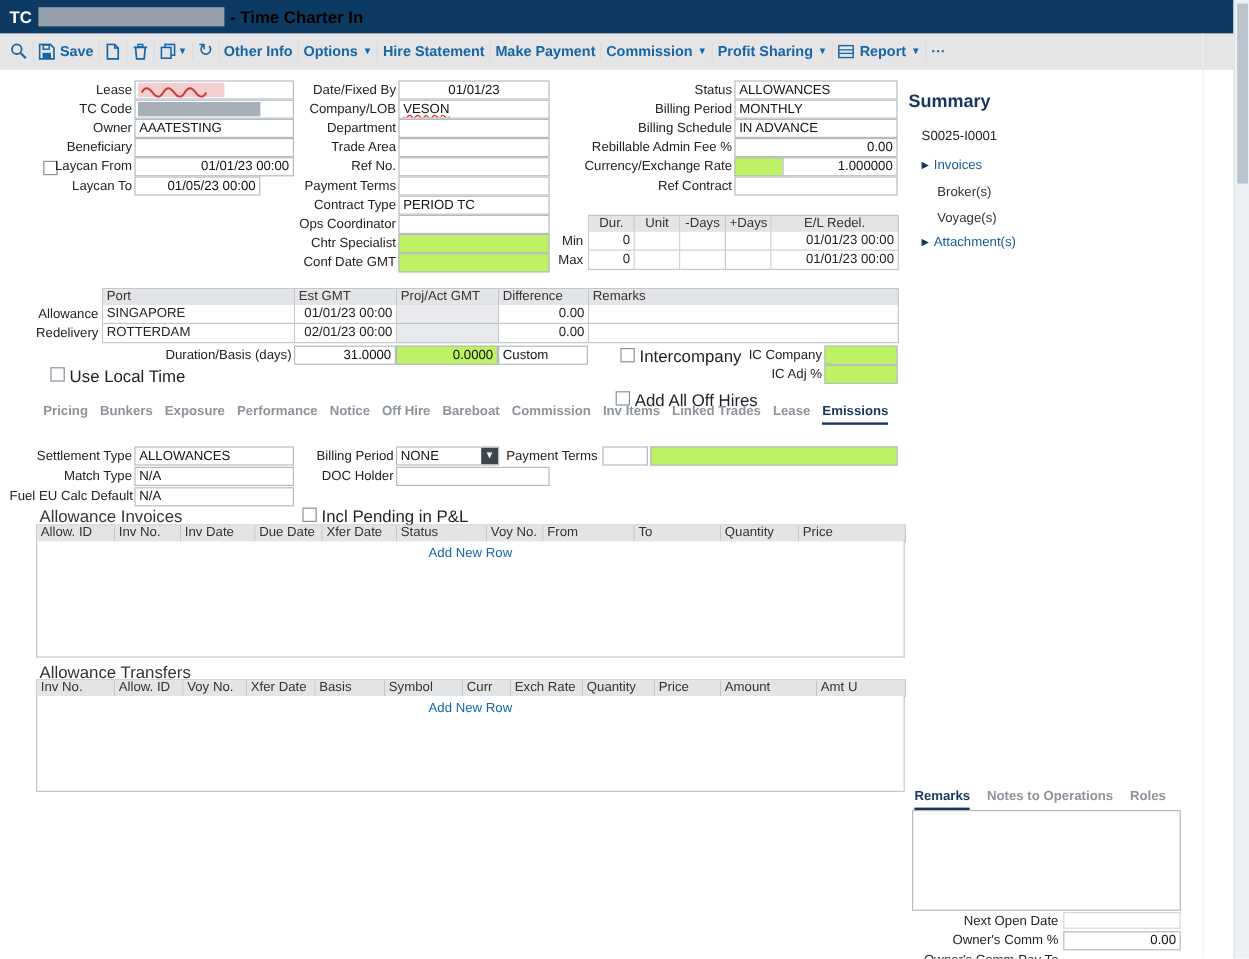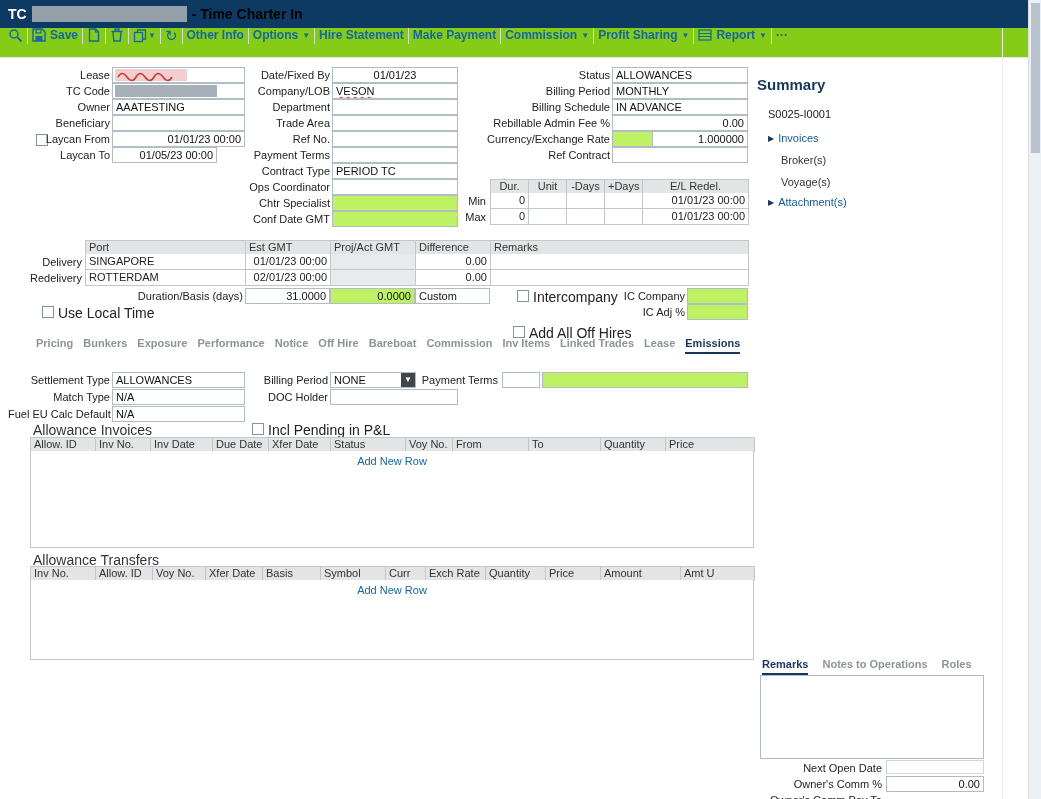--- a/index.html
+++ b/index.html
@@ -7,22 +7,22 @@
     font-family:"Liberation Sans", sans-serif; font-size:11px; color:#222; position:relative; }
 
   
   .titlebar { position:absolute; left:0; top:0; width:1028px; height:28px; background:#0c3a62;
     display:flex; align-items:center; padding-left:8px; }
   .titlebar .app { color:#fff; font-weight:bold; font-size:14px; }
   .title-redact { width:155px; height:16px; background:#949fa9; margin:0 5px; }
   .titlebar .rest { color:#000; font-weight:bold; font-size:14px; }
 
   
-  .toolbar { position:absolute; left:0; top:28px; width:1028px; height:30px; background:#84cc16;
-    border-bottom:1px solid #e2e5e8; display:flex; align-items:flex-start; padding:0 8px; gap:4px; }
+  .toolbar { position:absolute; left:0; top:28px; width:1028px; height:30px; background:#e5e5e5;
+    border-bottom:1px solid #e2e5e8; display:flex; align-items:center; padding:0 8px; gap:4px; }
   .tbtn { display:flex; align-items:center; gap:4px; background:none; border:none; color:#1565a8;
     font-size:12px; font-weight:bold; font-family:inherit; cursor:pointer; white-space:nowrap; }
   .ticon { display:flex; align-items:center; color:#1565a8; cursor:pointer; font-size:15px; line-height:15px; }
   .tdiv { width:1px; height:16px; background:#d9dcdf; flex:0 0 1px; }
   .caret { font-size:8px; color:#1565a8; }
 
   
   .lbl { position:absolute; color:#222; font-size:11px; line-height:16px; text-align:right; white-space:nowrap; }
   .cblbl { position:absolute; color:#222; font-size:14px; line-height:14px; white-space:nowrap; }
   .fld { position:absolute; height:16px; background:#fff; border:1px solid #b2bcc4; font-size:11px;
@@ -248,21 +248,21 @@
   <div class="td num" style="width:106px">01/01/23 00:00</div>
 </div>
 
 <div class="thead" style="left:85px;top:240px">
   <div class="th" style="width:160px">Port</div>
   <div class="th" style="width:85px">Est GMT</div>
   <div class="th" style="width:85px">Proj/Act GMT</div>
   <div class="th" style="width:75px">Difference</div>
   <div class="th" style="width:258px">Remarks</div>
 </div>
-<div class="lbl" style="left:20px;width:62px;top:254px">Delivery</div>
+<div class="lbl" style="left:20px;width:62px;top:254px">Allowance</div>
 <div class="trow" style="left:85px;top:254px">
   <div class="td" style="width:160px">SINGAPORE</div>
   <div class="td num" style="width:85px">01/01/23 00:00</div>
   <div class="td gray" style="width:85px"></div>
   <div class="td num" style="width:75px">0.00</div>
   <div class="td" style="width:258px"></div>
 </div>
 <div class="lbl" style="left:20px;width:62px;top:270px">Redelivery</div>
 <div class="trow" style="left:85px;top:270px">
   <div class="td" style="width:160px">ROTTERDAM</div>

